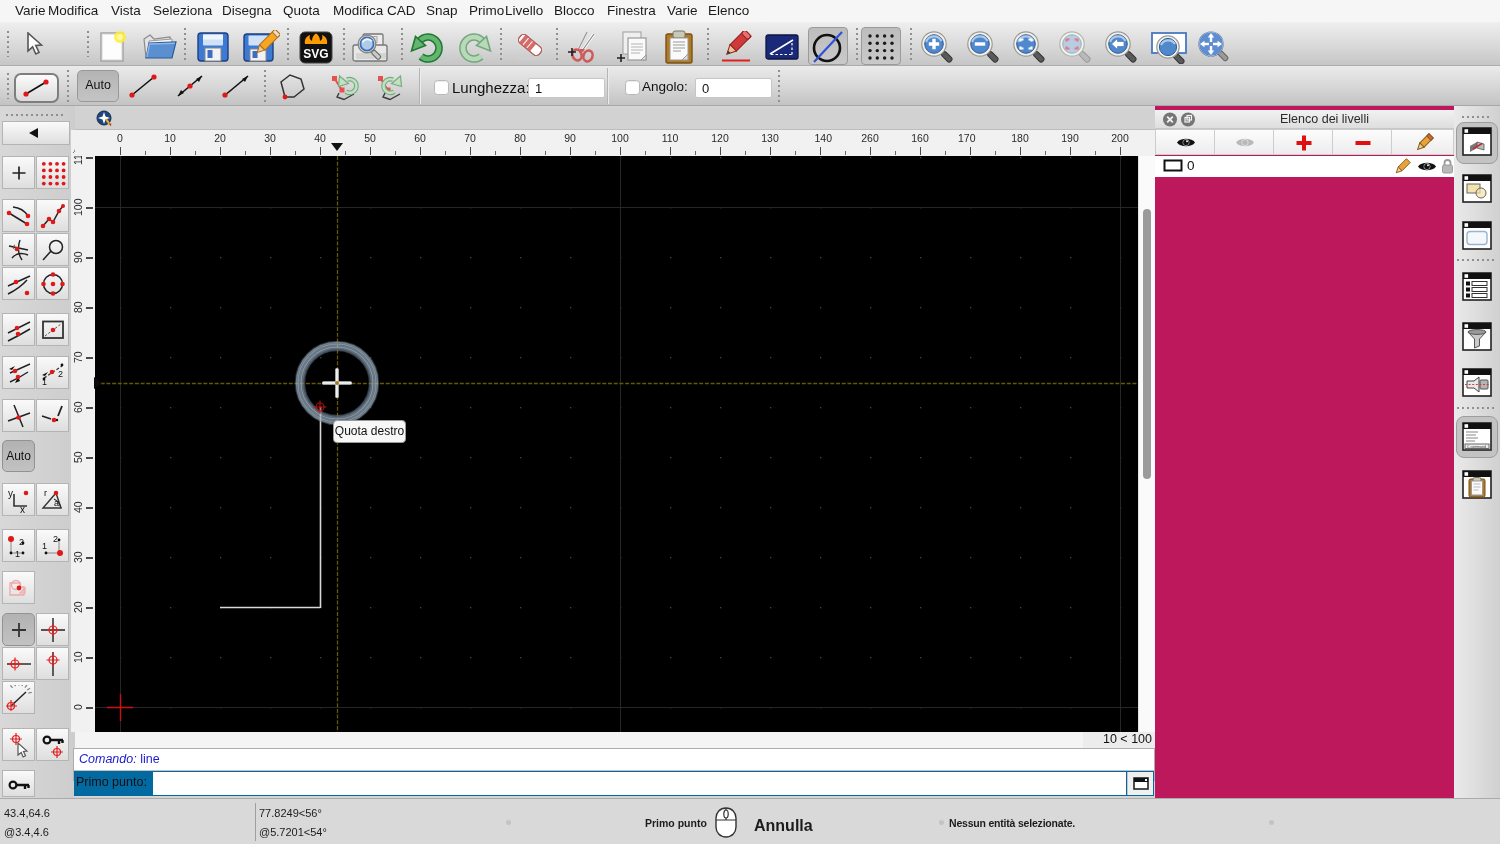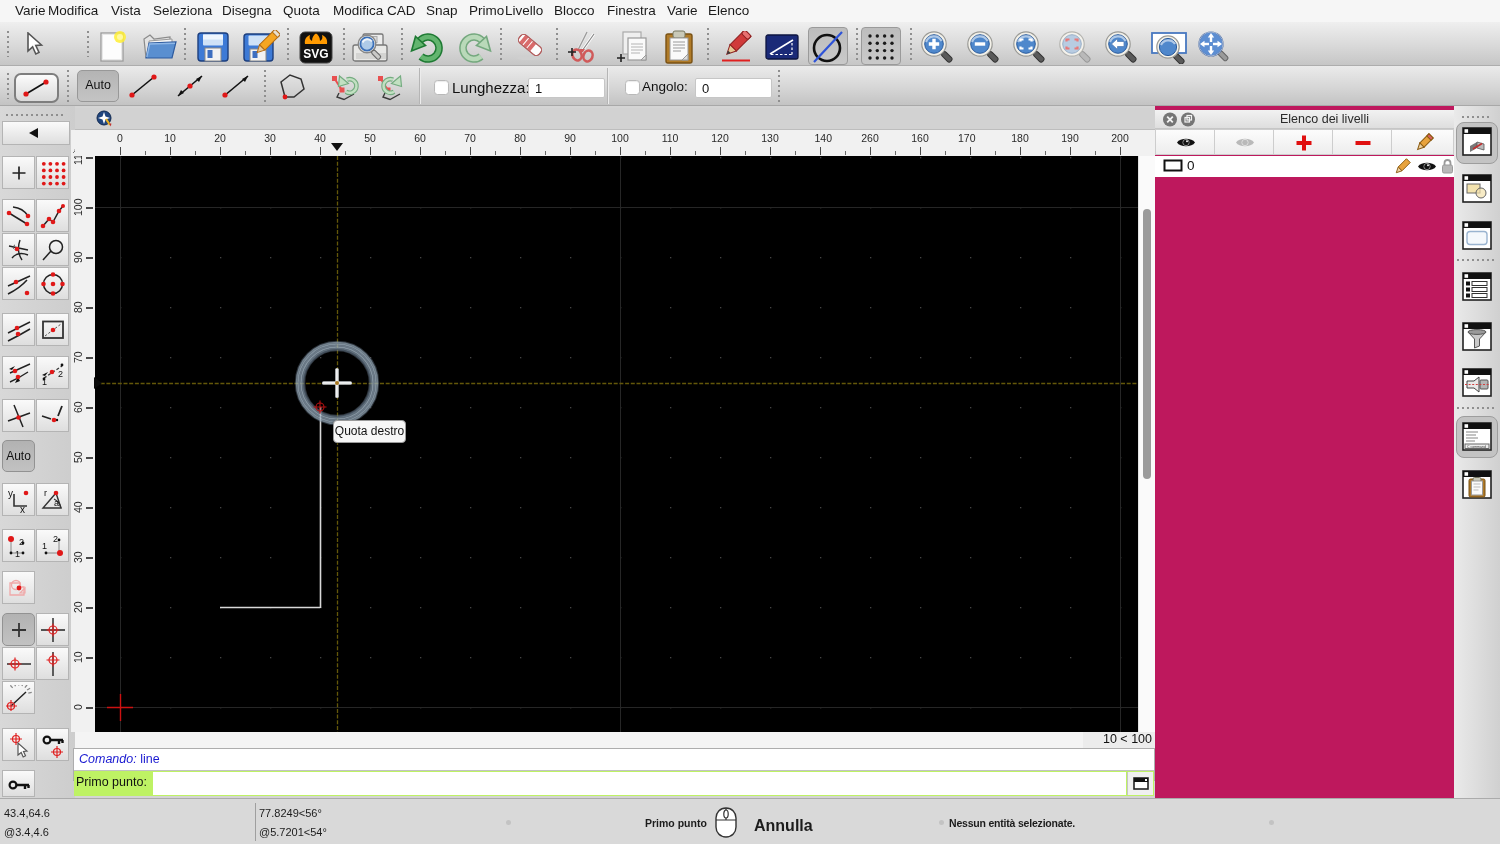--- a/index.html
+++ b/index.html
@@ -39,21 +39,21 @@
   .vtick{position:absolute;height:1.5px;width:7px;background:#4a4a4a;left:15px;}
   #canvas{left:95px;top:156px;}
   #scroll{left:1138px;top:156px;width:17px;height:576px;background:#fafafa;border-left:1px solid #e2e2e2;box-sizing:border-box;}
   #thumb{position:absolute;left:4px;top:53px;width:8px;height:270px;background:#9b9b9b;border-radius:4px;}
   #understrip{left:75px;top:732px;width:1080px;height:16px;background:#f4f4f4;}
   #gridinfo{position:absolute;right:0px;top:0;width:72px;height:16px;background:#ececec;
      font-size:12.5px;color:#111;text-align:right;padding:0 3px 0 0;box-sizing:border-box;}
   #cmdbox{left:73px;top:748px;width:1082px;height:33px;background:#fff;
       border:1px solid #adadad;border-bottom:1px solid #9a9a9a;box-sizing:border-box;}
   #cmdline1{position:absolute;left:0;top:0;width:100%;height:22px;border-bottom:1px solid #c2c2c2;box-sizing:border-box;}
-  #cmdline2{position:absolute;left:0;top:22px;width:100%;height:25px;background:#bef264;}
+  #cmdline2{position:absolute;left:0;top:22px;width:100%;height:25px;background:#0369a1;}
   #cmdinput{position:absolute;left:79px;top:1px;height:23px;right:28px;background:#fff;}
   #cmdbtn{position:absolute;right:1px;top:1px;width:26px;height:23px;background:#f0f0f0;
       border-left:1px solid #c5c5c5;box-sizing:border-box;}
   
   #rpanel{left:1155px;top:106px;width:299px;height:692px;background:#be185d;}
   #rtitle{position:absolute;left:0;top:4px;width:299px;height:19px;
       background:linear-gradient(#f2f2f2,#dedede);border-bottom:1px solid #c6c6c6;box-sizing:border-box;}
   #rbtns{position:absolute;left:0;top:23px;width:299px;height:27px;}
   .rb{position:absolute;top:0;height:26px;background:linear-gradient(#fcfcfc,#ededed);
       border:1px solid #cdcdcd;box-sizing:border-box;}

